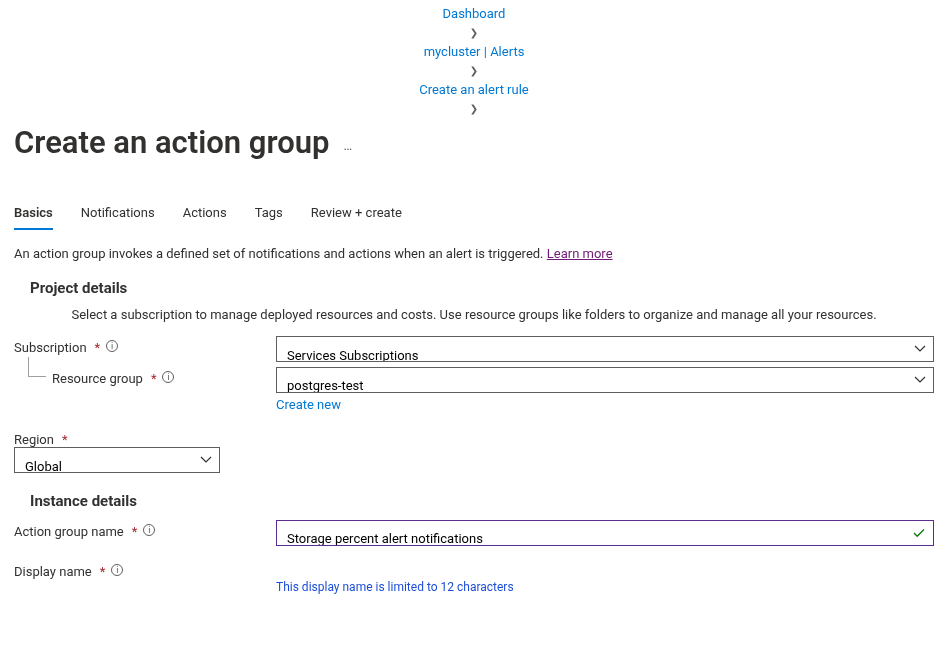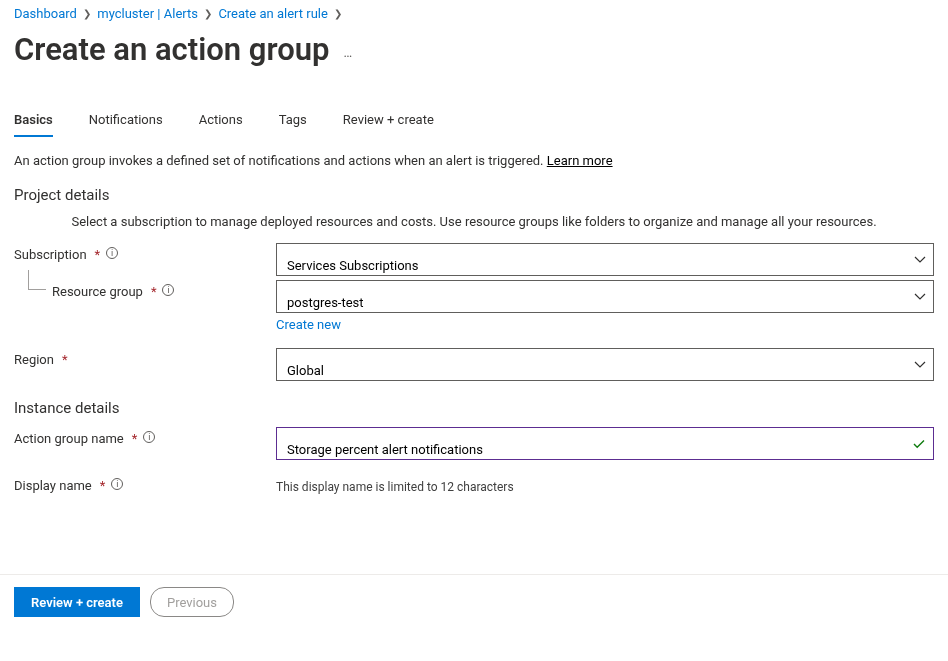--- a/index.html
+++ b/index.html
@@ -11,32 +11,33 @@
     background: #ffffff;
     width: 948px;
   }
   .page { padding: 2px 14px 0 14px; }
   .breadcrumb {
     display: flex;
     align-items: center;
     gap: 6px;
     font-size: 13px;
     padding: 4px 0 6px 0;
+    flex-direction: column;
   }
   .breadcrumb a { color: #0078d4; text-decoration: none; cursor: pointer; }
   .breadcrumb .chev { color: #605e5c; font-size: 10px; }
   .title-row { display: flex; align-items: center; gap: 14px; padding-bottom: 30px; }
   h1 { font-size: 31px; font-weight: 600; margin: 4px 0 0 0; color: #323130; }
   .ellipsis { color: #605e5c; letter-spacing: 2px; cursor: pointer; display:inline-block; margin-top:10px;}
-  .tabs { display: flex; gap: 36px; border-bottom: none; margin-top: 14px; }
+  .tabs { display: flex; gap: 28px; border-bottom: none; margin-top: 14px; }
   .tab { padding: 0 0 8px 0; cursor: pointer; color: #323130; }
   .tab.active { font-weight: 600; border-bottom: 2px solid #0078d4; }
   .desc { margin: 16px 0 10px 0; }
-  .learn { color: #000000; text-decoration: underline; cursor: pointer; }
-  h3 { font-size: 15px; font-weight: 400; margin: 18px 0 10px 0; }
+  .learn { color: #701a75; text-decoration: underline; cursor: pointer; }
+  h3 { font-size: 15px; font-weight: 700; margin: 18px 0 10px 16px; }
   .sub { margin: 0 0 14px 0; color: #323130; text-align: center; }
   .form-row { display: flex; align-items: flex-start; margin-bottom: 14px; }
   .form-row.tight { margin-bottom: 4px; }
   .label-col { width: 262px; flex-shrink: 0; display: flex; align-items: flex-start; gap: 6px; padding-top: 4px;}
   .label-col.indent { padding-left: 38px; position: relative; }
   .indent-line {
     position: absolute;
     left: 14px; top: -10px;
     width: 18px; height: 20px;
     border-left: 1px solid #a19f9d;
@@ -49,42 +50,42 @@
     border: 1px solid #605e5c;
     border-radius: 50%;
     font-size: 9px;
     align-items: center; justify-content: center;
     color: #605e5c;
     cursor: default;
   }
   .field-col { flex: 1; }
   .select, .text-input {
     width: 100%;
-    height: 33px;
+    height: 26px;
     border: 1px solid #605e5c;
     padding: 12px 28px 0 10px;
     font-size: 13px;
     font-family: inherit;
     background: #fff;
     position: relative;
   }
   .select-wrap, .input-wrap { position: relative; }
   .select-wrap .chev-down {
     position: absolute; right: 8px; top: 50%; transform: translateY(-50%);
     pointer-events: none;
   }
   .chev-down svg { width: 12px; height: 12px; display:block; }
   .valid { border: 1px solid #5c2d91; }
   .check {
     position: absolute; right: 8px; top: 50%; transform: translateY(-50%);
     color: #107c10;
   }
   .check svg { width: 14px; height: 14px; display:block; }
   .link-small { color: #0078d4; font-size: 13px; cursor: pointer; margin-top: 4px; display:inline-block; }
-  .hint { color: #404040; font-size: 12px; margin-top: 6px; }
+  .hint { color: #1d4ed8; font-size: 12px; margin-top: 20px; }
   .footer {
     position: relative;
     margin-top: 80px;
     border-top: 1px solid #edebe9;
     padding: 12px 14px;
     display: flex;
     gap: 10px;
   }
   .btn {
     height: 30px;
@@ -164,21 +165,21 @@
         <span class="chev-down">
           <svg viewBox="0 0 12 12">
               <path d="M1 3l5 5 5-5" fill="none" stroke="#323130" stroke-width="1.2"></path>
             </svg>
         </span>
       </div>
       <span class="link-small">Create new</span>
     </div>
   </div>
 
-  <div class="form-row" style="margin-top:16px;">
+  <div class="form-row" style="margin-top:16px;flex-direction:column;">
     <div class="label-col">
       <span>Region</span>
       <span class="req">*</span>
     </div>
     <div class="field-col">
       <div class="select-wrap">
         <input class="select" readonly="" value="Global" style="">
         <span class="chev-down">
           <svg viewBox="0 0 12 12">
               <path d="M1 3l5 5 5-5" fill="none" stroke="#323130" stroke-width="1.2"></path>

